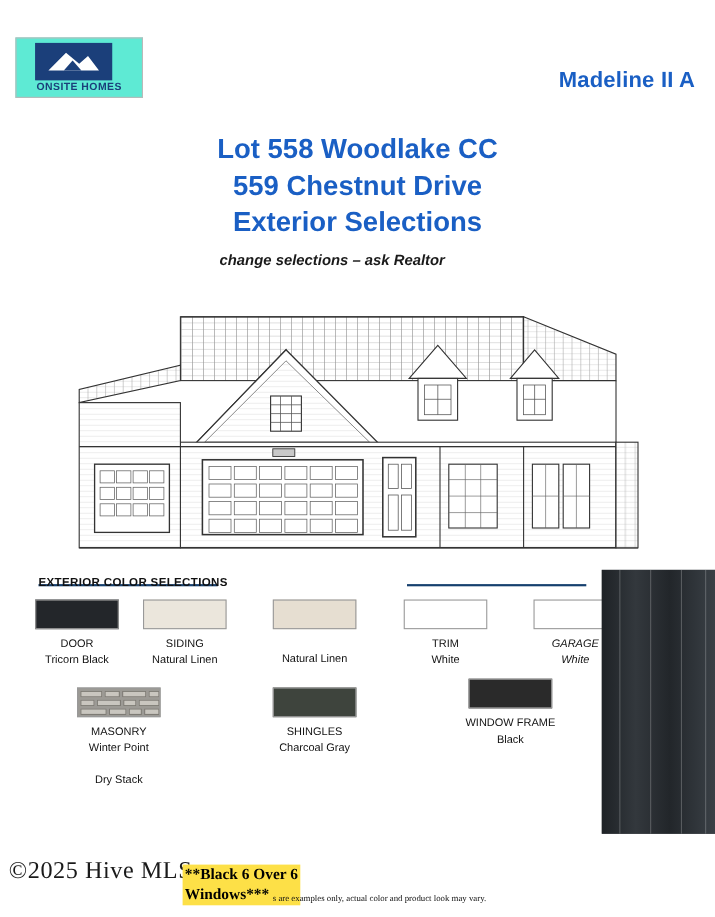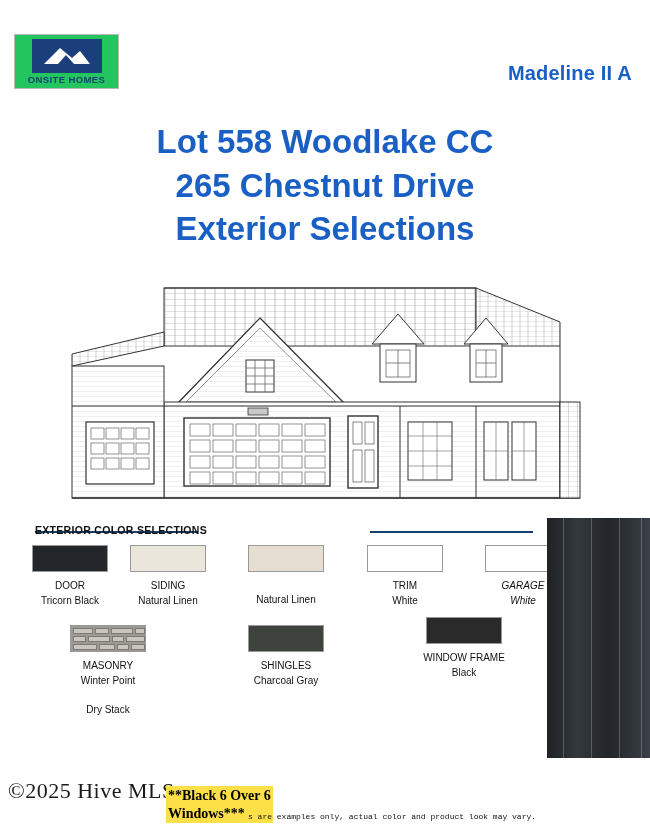--- a/index.html
+++ b/index.html
@@ -13,24 +13,24 @@
     font-family: "Liberation Sans", sans-serif;
     position: relative;
     overflow: hidden;
   }
 
   
   .logo-box {
     position: absolute;
     left: 14px;
     top: 34px;
-    width: 105px;
+    width: 116px;
     height: 55px;
     border: 1px solid #b9b9b9;
-    background: #22c55e;
+    background: #5eead4;
     box-sizing: border-box;
   }
   .logo-mark {
     position: absolute;
     left: 17px;
     top: 4px;
     width: 70px;
     height: 34px;
     background: #1b3f7a;
   }
@@ -58,21 +58,21 @@
   }
 
   
   .title-block {
     position: absolute;
     left: 0;
     right: 0;
     top: 120px;
     text-align: center;
     color: #1a5fc4;
-    font-size: 33px;
+    font-size: 25px;
     font-weight: bold;
     line-height: 1.32;
   }
   .title-block div { white-space: nowrap; }
 
   .note {
     position: absolute;
     left: 0;
     right: 0;
     top: 228px;
@@ -200,21 +200,21 @@
     color: #000000;
     line-height: 1.25;
     padding: 1px 2px;
   }
   .disclaimer {
     position: absolute;
     left: 248px;
     top: 812px;
     font-size: 8px;
     color: #111111;
-    font-family: Liberation Mono, monospace;
+    font-family: Liberation Serif, serif;
     white-space: nowrap;
   }
 </style>
 </head>
 <body>
 
 <div class="logo-box">
   <div class="logo-mark">
     <svg width="70" height="34" viewBox="0 0 70 34" aria-hidden="true">
       <rect x="0" y="0" width="70" height="34" fill="#1b3f7a"></rect>
@@ -222,25 +222,26 @@
       <path d="M26 25 L34 16 L42 25 Z" fill="#1b3f7a"></path>
     </svg>
   </div>
   <div class="logo-text">ONSITE HOMES</div>
 </div>
 
 <div class="plan-name">Madeline II A</div>
 
 <div class="title-block">
   <div>Lot 558 Woodlake CC</div>
-  <div>265 Chestnut Drive</div>
+  <div>559 Chestnut Drive</div>
   <div>Exterior Selections</div>
 </div>
 
 <div class="note">
+  <span class="l2">change selections – ask Realtor</span>
 </div>
 
 <div class="elevation">
 <svg width="530" height="228" viewBox="0 0 530 228" aria-hidden="true">
   <defs>
     <pattern id="shingle" width="10" height="6" patternUnits="userSpaceOnUse">
       <rect width="10" height="6" fill="#ffffff"></rect>
       <path d="M0 6 H10 M5 0 V6" stroke="#9a9a9a" stroke-width="0.6"></path>
     </pattern>
     <pattern id="shingle2" width="8" height="5" patternUnits="userSpaceOnUse">

